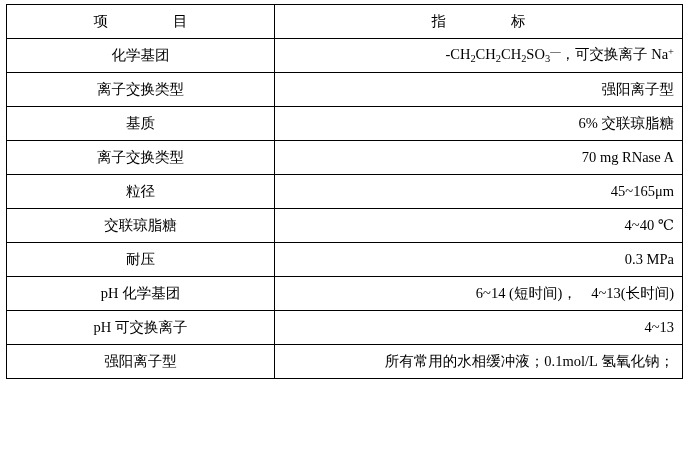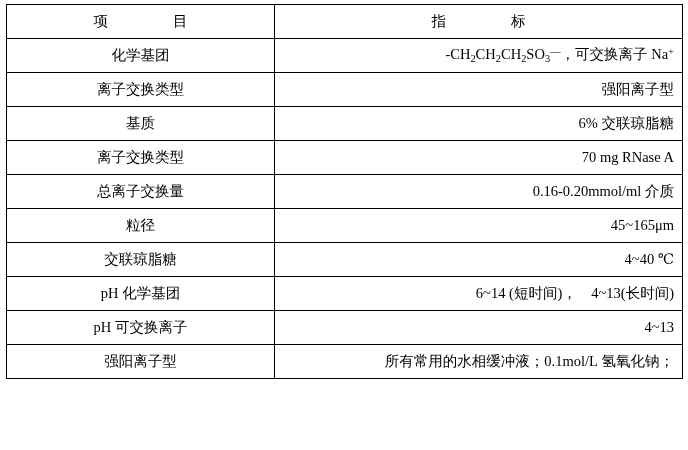--- a/index.html
+++ b/index.html
@@ -81,30 +81,30 @@
         </tr>
         <tr>
           <td class="label">基质</td>
           <td class="value">6%&nbsp;交联琼脂糖</td>
         </tr>
         <tr>
           <td class="label">离子交换类型</td>
           <td class="value">70 mg RNase A</td>
         </tr>
         <tr>
-          <td class="label">总离子交换量</td>
-          <td class="value">0.16-0.20mmol/ml&nbsp;介质</td>
-        </tr>
-        <tr>
           <td class="label">粒径</td>
           <td class="value">45~165μm</td>
         </tr>
         <tr>
           <td class="label">交联琼脂糖</td>
           <td class="value">4~40 ℃</td>
+        </tr>
+        <tr>
+          <td class="label">耐压</td>
+          <td class="value">0.3 MPa</td>
         </tr>
         <tr>
           <td class="label">pH 化学基团</td>
           <td class="value">6~14 (短时间)，　4~13(长时间)</td>
         </tr>
         <tr>
           <td class="label">pH 可交换离子</td>
           <td class="value">4~13</td>
         </tr>
         <tr>

